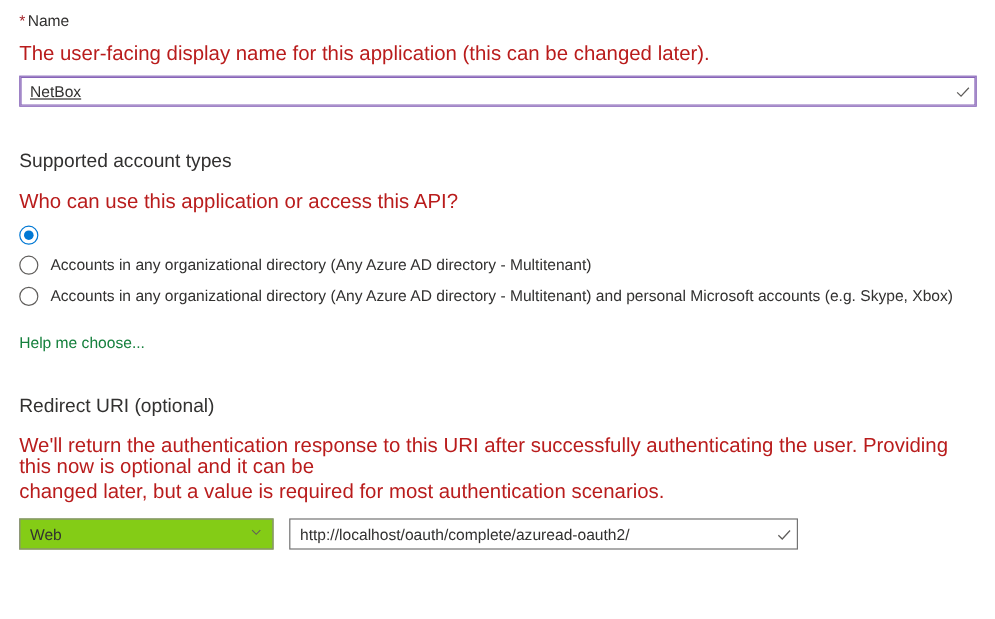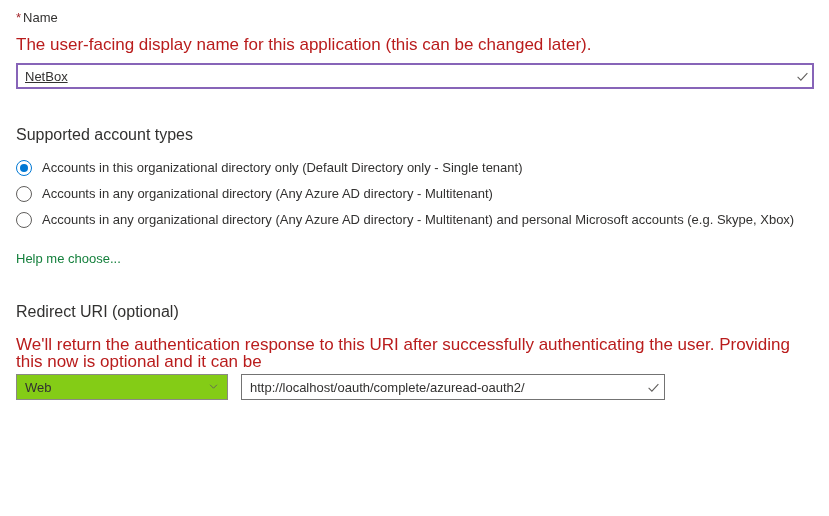--- a/index.html
+++ b/index.html
@@ -196,42 +196,43 @@
       <svg width="13" height="13" viewBox="0 0 16 16" aria-hidden="true">
         <path d="M2 8.6 L6 12.5 L14 3.8" fill="none" stroke="#605e5c" stroke-width="1.3"></path>
       </svg>
     </span>
   </div>
 
   <div class="spacer-lg"></div>
 
   
   <div class="section-heading">Supported account types</div>
+  <div class="helper-text" style="margin-bottom:12px;">Who can use this application or access this API?</div>
 
   <div class="radio-row selected">
     <span class="radio-mark"></span>
-    <span class="radio-label">Accounts in this organizational directory only (Default Directory only - Single tenant)</span>
   </div>
   <div class="radio-row">
     <span class="radio-mark"></span>
     <span class="radio-label">Accounts in any organizational directory (Any Azure AD directory - Multitenant)</span>
   </div>
   <div class="radio-row">
     <span class="radio-mark"></span>
     <span class="radio-label">Accounts in any organizational directory (Any Azure AD directory - Multitenant) and personal Microsoft accounts (e.g. Skype, Xbox)</span>
   </div>
 
   <div class="spacer-sm"></div>
   <a class="link">Help me choose...</a>
 
   <div class="spacer-lg"></div>
 
   
   <div class="section-heading">Redirect URI (optional)</div>
   <div class="helper-text" style="margin-bottom:4px;">We'll return the authentication response to this URI after successfully authenticating the user. Providing this now is optional and it can be</div>
+  <div class="helper-text" style="margin-bottom:14px;">changed later, but a value is required for most authentication scenarios.</div>
 
   <div class="redirect-row">
     <div class="select-wrap">
       <span class="select-value">Web</span>
       <span class="chevron">
         <svg width="11" height="11" viewBox="0 0 16 16" aria-hidden="true">
           <path d="M3 5.5 L8 10.5 L13 5.5" fill="none" stroke="#605e5c" stroke-width="1.3"></path>
         </svg>
       </span>
     </div>

